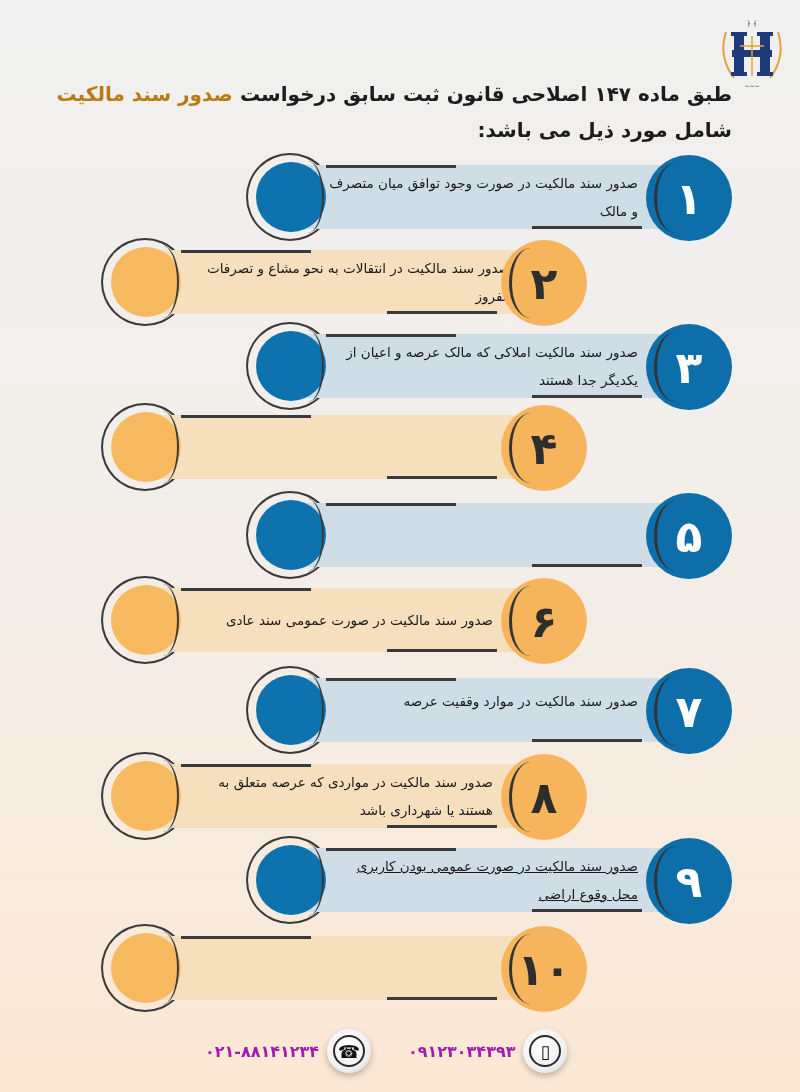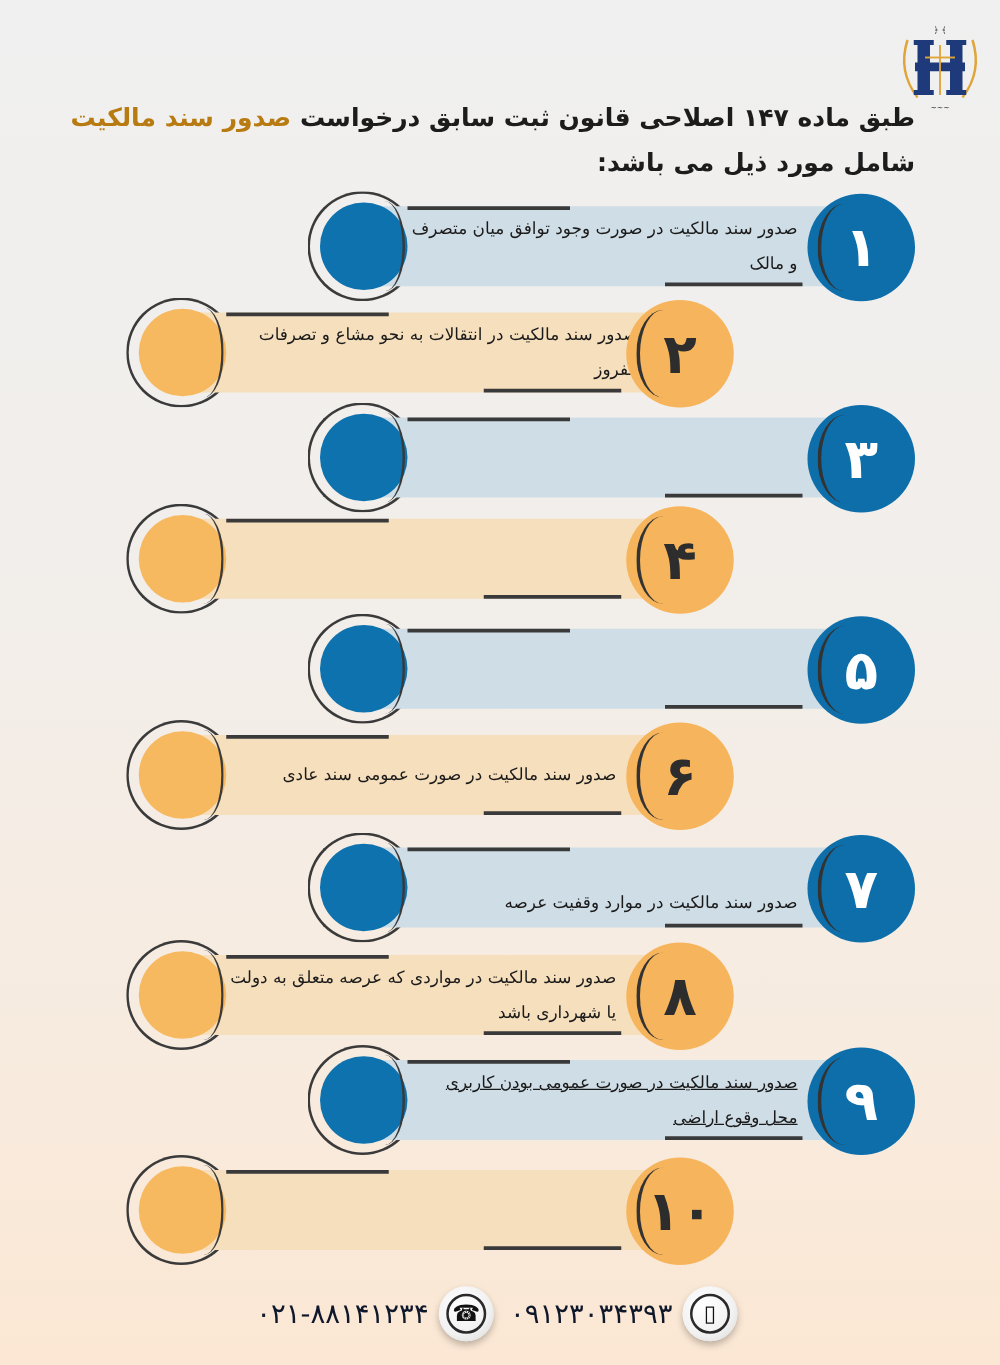--- a/index.html
+++ b/index.html
@@ -58,21 +58,21 @@
     }
     .cicon {
       width: 44px; height: 44px; border-radius: 50%;
       background: radial-gradient(circle at 40% 35%, #ffffff 0%, #f1f1f1 60%, #d6d6d6 100%);
       box-shadow: 0 3px 6px rgba(0,0,0,0.25); display: flex; align-items: center; justify-content: center;
     }
     .cicon .inner {
       width: 32px; height: 32px; border-radius: 50%; border: 2px solid #2a2a2a; box-sizing: border-box;
       display: flex; align-items: center; justify-content: center; font-size: 18px; color: #111;
     }
-    .cnum { font-family: "DejaVu Sans", sans-serif; font-weight: normal; font-size: 22px; color: #0f172a; direction: ltr; }
+    .cnum { font-family: "DejaVu Sans", sans-serif; font-weight: bold; font-size: 16px; color: #a21caf; direction: ltr; }
   </style>
 </head>
 <body>
 
 <div class="logo">
   <svg width="72" height="80" viewBox="0 0 72 80">
     <path d="M10 20 Q2 45 18 66" fill="none" stroke="#e0a53a" stroke-width="2"></path>
     <path d="M62 20 Q70 45 54 66" fill="none" stroke="#e0a53a" stroke-width="2"></path>
     <rect x="18" y="22" width="10" height="40" fill="#1f3a7a"></rect>
     <rect x="44" y="22" width="10" height="40" fill="#1f3a7a"></rect>
@@ -126,20 +126,21 @@
 </div>
 
 <div class="item blue" style="left:246px; top:316px;">
   <div class="ring" style="left:0;"></div>
   <div class="bar" style="left:38px; width:378px;">
     <div class="topline" style="left:42px;"></div>
     <div class="botline" style="right:20px;"></div>
   </div>
   <div class="dot" style="left:10px;"></div>
   <div class="rbracket" style="left:46px;"></div>
+  <div class="txt" style="left:82px; width:310px; top:18px;">صدور سند مالکیت املاکی که مالک عرصه و اعیان از یکدیگر جدا هستند</div>
   <div class="num" style="left:400px;">
       <span class="arc"></span>
       <span>۳</span>
     </div>
 </div>
 
 <div class="item orange" style="left:101px; top:397px;">
   <div class="ring" style="left:0;"></div>
   <div class="bar" style="left:38px; width:378px;">
     <div class="topline" style="left:42px;"></div>
@@ -183,36 +184,36 @@
 </div>
 
 <div class="item blue" style="left:246px; top:660px;">
   <div class="ring" style="left:0;"></div>
   <div class="bar" style="left:38px; width:378px;">
     <div class="topline" style="left:42px;"></div>
     <div class="botline" style="right:20px;"></div>
   </div>
   <div class="dot" style="left:10px;"></div>
   <div class="rbracket" style="left:46px;"></div>
-  <div class="txt" style="left:82px; width:310px; top:30px;">صدور سند مالکیت در موارد وقفیت عرصه</div>
+  <div class="txt" style="left:82px; width:310px; top:9px;">صدور سند مالکیت در موارد وقفیت عرصه</div>
   <div class="num" style="left:400px;">
       <span class="arc"></span>
       <span>۷</span>
     </div>
 </div>
 
 <div class="item orange" style="left:101px; top:746px;">
   <div class="ring" style="left:0;"></div>
   <div class="bar" style="left:38px; width:378px;">
     <div class="topline" style="left:42px;"></div>
     <div class="botline" style="right:20px;"></div>
   </div>
   <div class="dot" style="left:10px;"></div>
   <div class="rbracket" style="left:46px;"></div>
-  <div class="txt" style="left:82px; width:310px; top:18px;">صدور سند مالکیت در مواردی که عرصه متعلق به دولت یا شهرداری باشد</div>
+  <div class="txt" style="left:82px; width:310px; top:18px;">صدور سند مالکیت در مواردی که عرصه متعلق به هستند یا شهرداری باشد</div>
   <div class="num" style="left:400px;">
       <span class="arc"></span>
       <span>۸</span>
     </div>
 </div>
 
 <div class="item blue" style="left:246px; top:830px;">
   <div class="ring" style="left:0;"></div>
   <div class="bar" style="left:38px; width:378px;">
     <div class="topline" style="left:42px;"></div>

